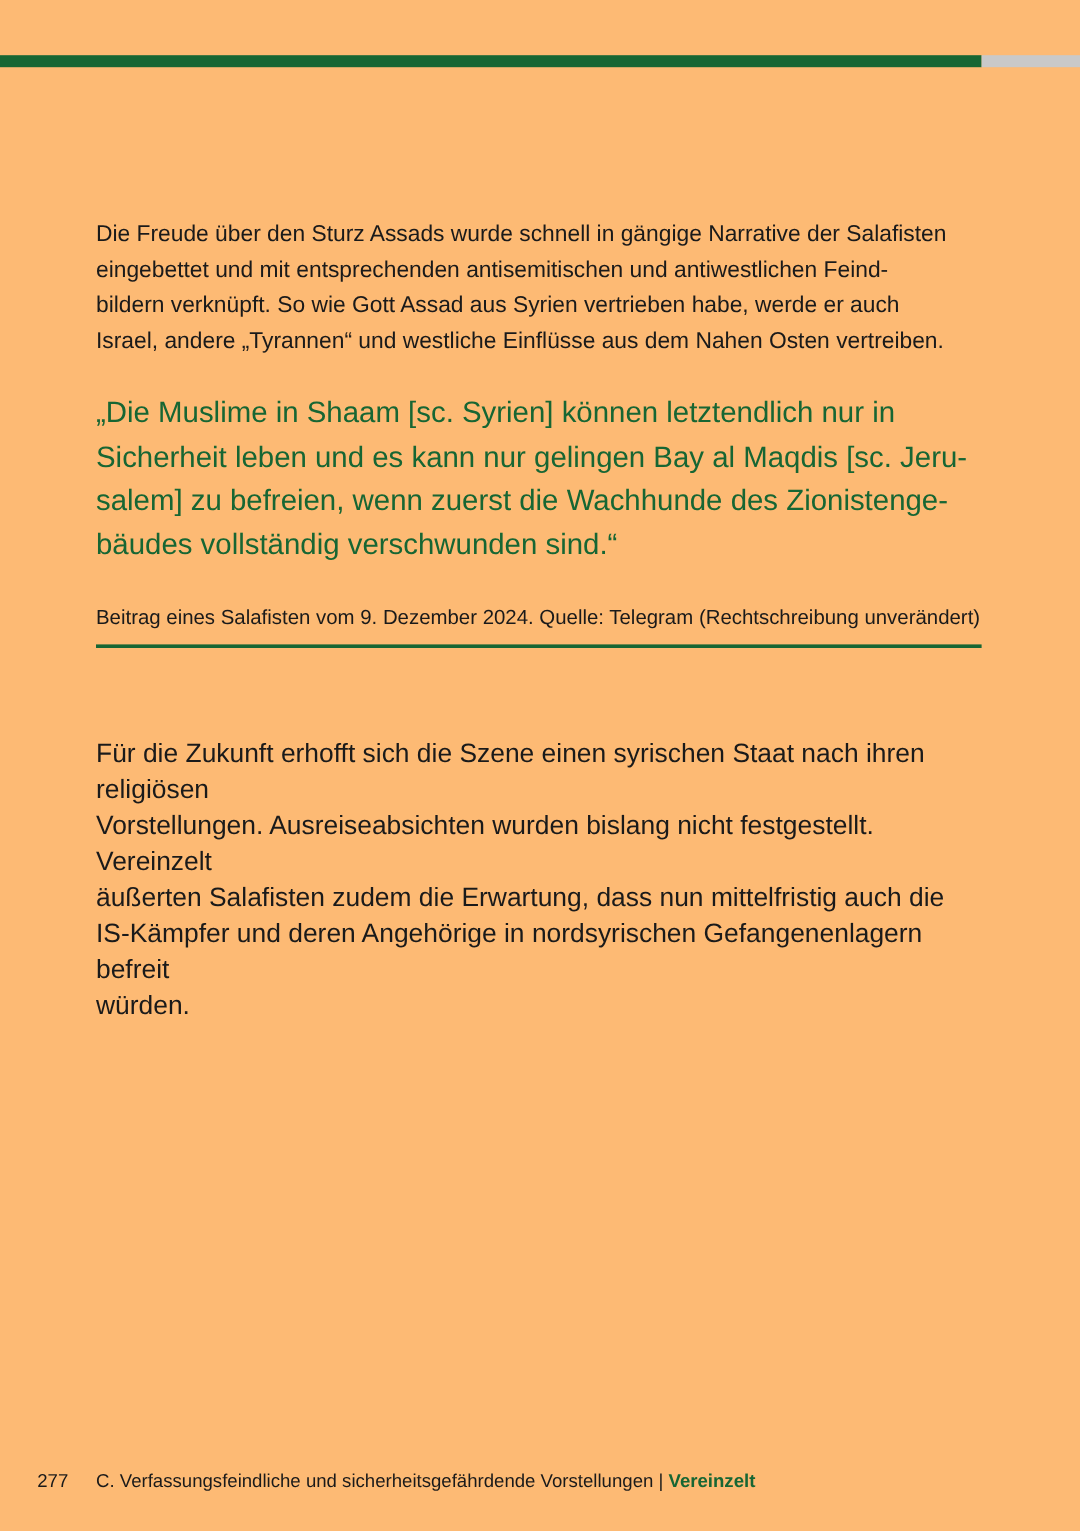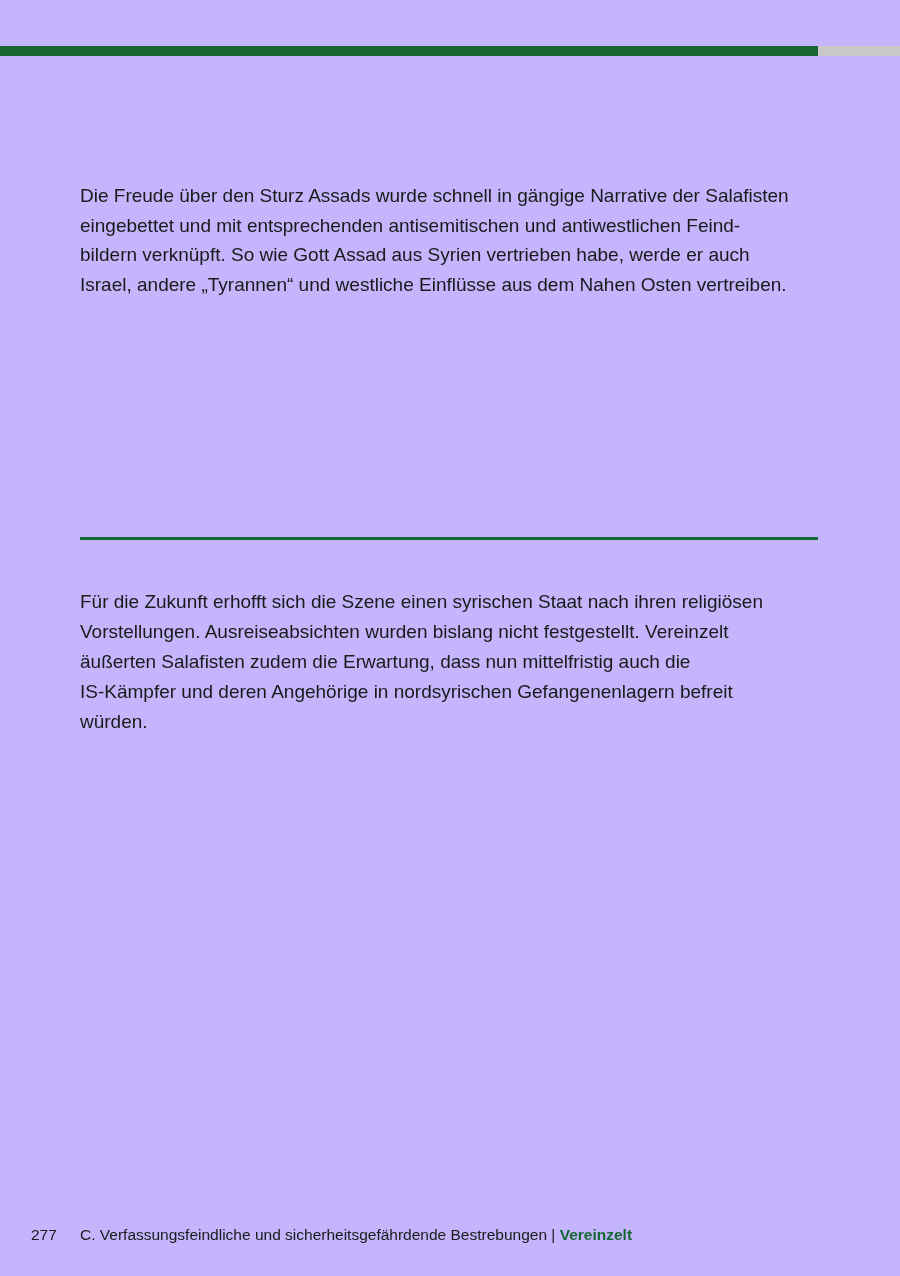--- a/index.html
+++ b/index.html
@@ -4,21 +4,21 @@
 <style>
   html, body {
     margin: 0;
     padding: 0;
     background: #ffffff;
   }
   .page {
     position: relative;
     width: 900px;
     height: 1276px;
-    background: #c4b5fd;
+    background: #fdba74;
     font-family: "Liberation Sans", "DejaVu Sans", sans-serif;
     color: #1a1a1a;
     overflow: hidden;
   }
   .top-bar-green {
     position: absolute;
     top: 46px;
     left: 0;
     width: 818px;
     height: 10px;
@@ -60,22 +60,22 @@
   }
   .rule-green {
     position: absolute;
     top: 537px;
     left: 80px;
     width: 738px;
     height: 3px;
     background: #176633;
   }
   .para2 {
-    top: 587px;
-    font-size: 19px;
+    top: 613px;
+    font-size: 22px;
     line-height: 30px;
     color: #1a1a1a;
   }
   .footer {
     position: absolute;
     top: 1225px;
     left: 0;
     width: 900px;
     font-size: 15.5px;
     line-height: 20px;
@@ -103,30 +103,35 @@
 <div class="page">
 
   <div class="top-bar-green"></div>
   <div class="top-bar-gray"></div>
 
   <div class="content para1 lines">Die Freude über den Sturz Assads wurde schnell in gängige Narrative der Salafisten
 eingebettet und mit entsprechenden antisemitischen und antiwestlichen Feind-
 bildern verknüpft. So wie Gott Assad aus Syrien vertrieben habe, werde er auch
 Israel, andere „Tyrannen“ und westliche Einflüsse aus dem Nahen Osten vertreiben.</div>
 
+  <div class="content quote lines">„Die Muslime in Shaam [sc. Syrien] können letztendlich nur in
+Sicherheit leben und es kann nur gelingen Bay al Maqdis [sc. Jeru-
+salem] zu befreien, wenn zuerst die Wachhunde des Zionistenge-
+bäudes vollständig verschwunden sind.“</div>
 
+  <div class="content caption">Beitrag eines Salafisten vom 9. Dezember 2024. Quelle: Telegram (Rechtschreibung unverändert)</div>
 
   <div class="rule-green"></div>
 
   <div class="content para2 lines">Für die Zukunft erhofft sich die Szene einen syrischen Staat nach ihren religiösen
 Vorstellungen. Ausreiseabsichten wurden bislang nicht festgestellt. Vereinzelt
 äußerten Salafisten zudem die Erwartung, dass nun mittelfristig auch die
 IS-Kämpfer und deren Angehörige in nordsyrischen Gefangenenlagern befreit
 würden.</div>
 
   <div class="footer">
     <span class="page-number">277</span>
     <span class="footer-text">
-      <span>C. Verfassungsfeindliche und sicherheitsgefährdende Bestrebungen</span><span> | </span><span class="section-label">Vereinzelt</span>
+      <span>C. Verfassungsfeindliche und sicherheitsgefährdende Vorstellungen</span><span> | </span><span class="section-label">Vereinzelt</span>
     </span>
   </div>
 
 </div>
 
 </body></html>

